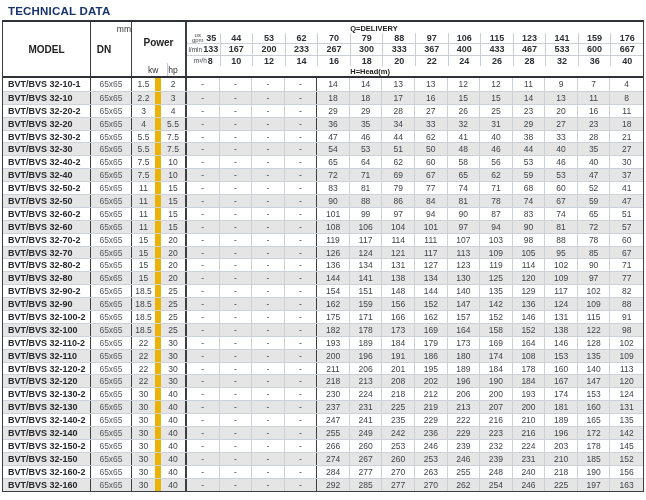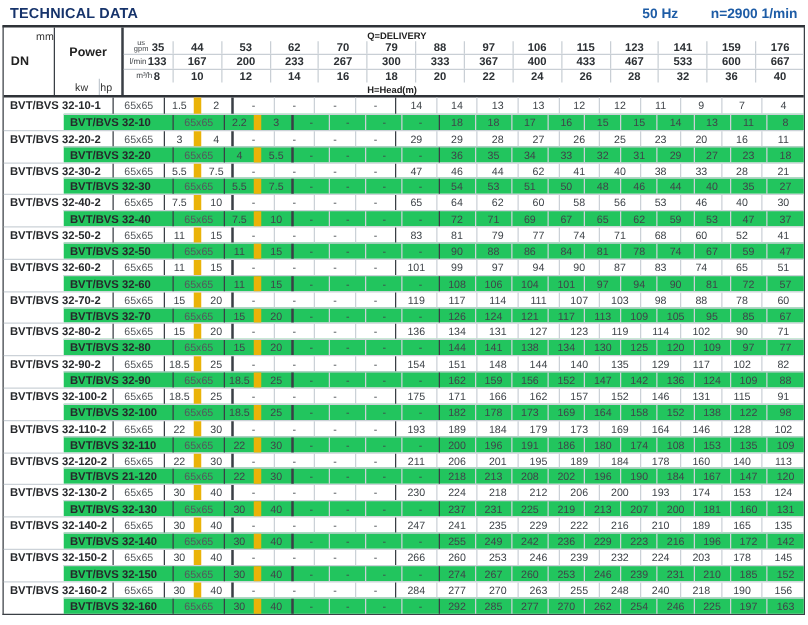--- a/index.html
+++ b/index.html
@@ -36,45 +36,42 @@
     font-size:9px; font-weight:bold; color:#2d3135; overflow:hidden; }
   .hcell + .hcell { border-left:1px solid #c9cfd5; }
   .u-label { font-weight:normal; color:#44484c; font-size:6.5px; white-space:nowrap; margin-right:1px; }
   .u-label.two-line { width:15px; white-space:normal; line-height:5px; font-size:6px; text-align:center; }
   .hd-bottom { height:10px; font-size:7.5px; font-weight:bold; color:#222;
     padding-left:35.8%; display:flex; align-items:flex-end; }
   
   .tbody .row { height:12.9px; display:grid;
     grid-template-columns:88px 41px 29px 26px repeat(14,1fr); }
   .tbody .row + .row { border-top:1px solid #ccd2d8; }
-  .tbody .row.alt { background:#22c55e;margin-left:48px; }
+  .tbody .row.alt { background:#e5e5e5; }
   .c { display:flex; align-items:center; justify-content:center;
     font-size:8.5px; color:#3f4449; overflow:hidden; white-space:nowrap; }
   .c-model { justify-content:flex-start; padding-left:5px; font-size:9px;
     font-weight:bold; color:#26282b; border-right:1px solid #3a3f45; }
   .c-dn { border-right:1px solid #3a3f45; color:#54585c; }
   .c-kw { border-right:6px solid #eab308; }
   .c-hp { border-right:2px solid #3a3f45; }
   .c-val { border-right:1px solid #cbd1d7; }
   .c-val.darksep { border-right:1px solid #3a3f45; }
   .c-val:last-child { border-right:none; }
 </style>
 </head>
 <body>
 
 <div class="topbar">
   <div class="page-title">TECHNICAL DATA</div>
-  <div class="freq-group">
-    <span>50 Hz</span>
-    <span>n=2900 1/min</span>
-  </div>
 </div>
 
 <div class="datatable">
   <div class="thead">
+    <div class="h-model">MODEL</div>
     <div class="h-dn">
       <span class="dn-label">DN</span>
       <span class="dn-unit">mm</span>
     </div>
     <div class="h-power">
       <div class="p-top">Power</div>
       <div class="p-bottom">
         <span class="p-kw">kw</span>
         <span class="p-hp">hp</span>
       </div>
@@ -600,21 +597,21 @@
         <div class="c c-val">201</div>
         <div class="c c-val">195</div>
         <div class="c c-val">189</div>
         <div class="c c-val">184</div>
         <div class="c c-val">178</div>
         <div class="c c-val">160</div>
         <div class="c c-val">140</div>
         <div class="c c-val">113</div>
       </div>
       <div class="row alt">
-        <div class="c c-model">BVT/BVS 21-120</div>
+        <div class="c c-model">BVT/BVS 32-120</div>
         <div class="c c-dn">65x65</div>
         <div class="c c-kw">22</div>
         <div class="c c-hp">30</div>
         <div class="c c-val">-</div>
         <div class="c c-val">-</div>
         <div class="c c-val">-</div>
         <div class="c c-val darksep">-</div>
         <div class="c c-val">218</div>
         <div class="c c-val">213</div>
         <div class="c c-val">208</div>

